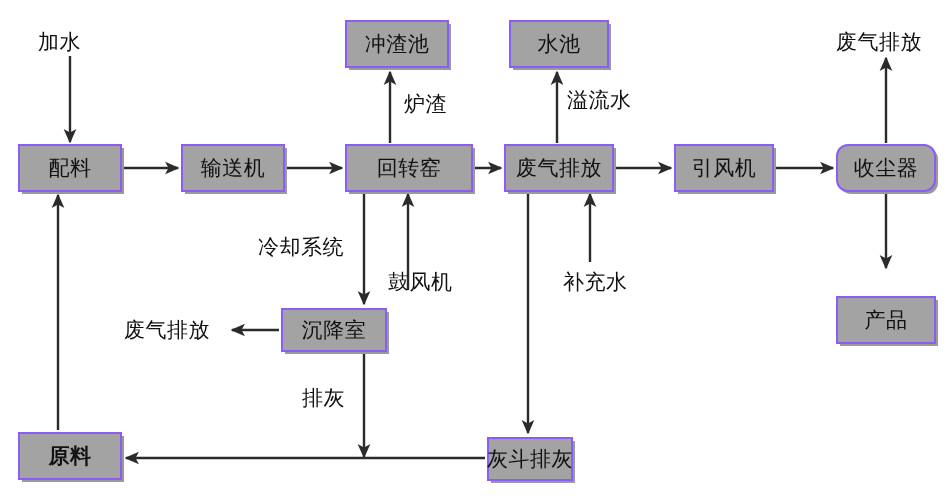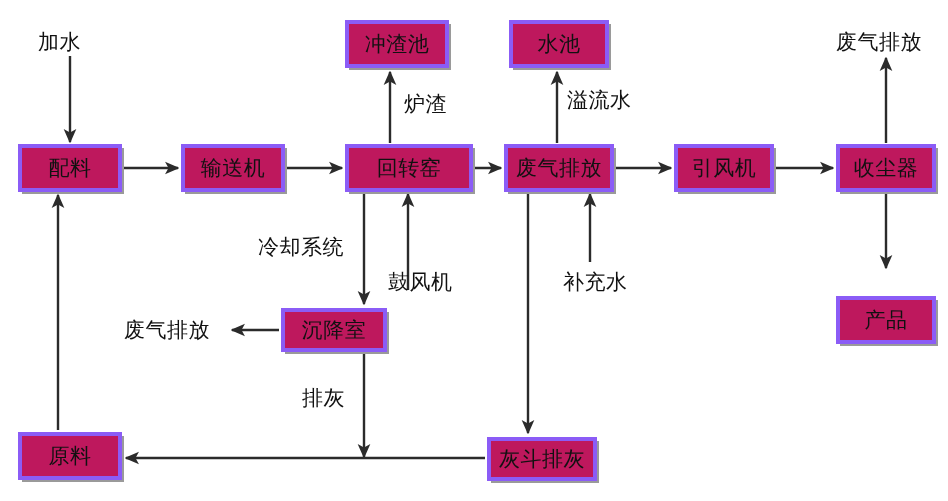--- a/index.html
+++ b/index.html
@@ -18,22 +18,22 @@
   svg#edges {
     position: absolute;
     left: 0;
     top: 0;
     width: 948px;
     height: 501px;
   }
   .node {
     position: absolute;
     box-sizing: border-box;
-    background: #be185d;
-    border: 4px solid #8b5cf6;
+    background: #a3a3a3;
+    border: 2px solid #8b5cf6;
     box-shadow: 3px 3px 0 -1px #9a9a9a;
     display: flex;
     align-items: center;
     justify-content: center;
     color: #111111;
     font-size: 21px;
     line-height: 1;
     letter-spacing: 0.5px;
     white-space: nowrap;
     z-index: 3;
@@ -90,39 +90,39 @@
       </div>
       <div class="node" style="left: 345px; top: 144px; width: 128px; height: 48px;">
         <span>回转窑</span>
       </div>
       <div class="node" style="left: 504px; top: 144px; width: 110px; height: 48px;">
         <span>废气排放</span>
       </div>
       <div class="node" style="left: 674px; top: 144px; width: 100px; height: 48px;">
         <span>引风机</span>
       </div>
-      <div class="node" style="left: 836px; top: 144px; width: 100px; height: 48px;">
+      <div class="node" style="left: 836px; top: 144px; width: 100px; height: 48px; border-radius: 12px;">
         <span>收尘器</span>
       </div>
       <div class="node" style="left: 345px; top: 20px; width: 104px; height: 48px;">
         <span>冲渣池</span>
       </div>
       <div class="node" style="left: 509px; top: 20px; width: 100px; height: 48px;">
         <span>水池</span>
       </div>
       <div class="node" style="left: 836px; top: 272px; width: 100px; height: 48px; margin-top: 24px;">
         <span>产品</span>
       </div>
       <div class="node" style="left: 281px; top: 308px; width: 106px; height: 44px;">
         <span>沉降室</span>
       </div>
-      <div class="node" style="left: 18px; top: 432px; width: 104px; height: 48px;">
+      <div class="node" style="left: 18px; top: 432px; width: 104px; height: 48px; font-weight: bold;">
         <span>原料</span>
       </div>
-      <div class="node" style="left: 487px; top: 437px; width: 110px; height: 44px;">
+      <div class="node" style="left: 487px; top: 437px; width: 86px; height: 44px;">
         <span>灰斗排灰</span>
       </div>
     </div>
   <div id="label-layer">
       <div class="flabel" style="left: 38px; top: 32px;">加水</div>
       <div class="flabel" style="left: 404px; top: 94px;">炉渣</div>
       <div class="flabel" style="left: 567px; top: 90px; text-align: center;">溢流水</div>
       <div class="flabel" style="left: 836px; top: 32px;">废气排放</div>
       <div class="flabel" style="left: 258px; top: 237px;">冷却系统</div>
       <div class="flabel" style="left: 388px; top: 272px;">鼓风机</div>

